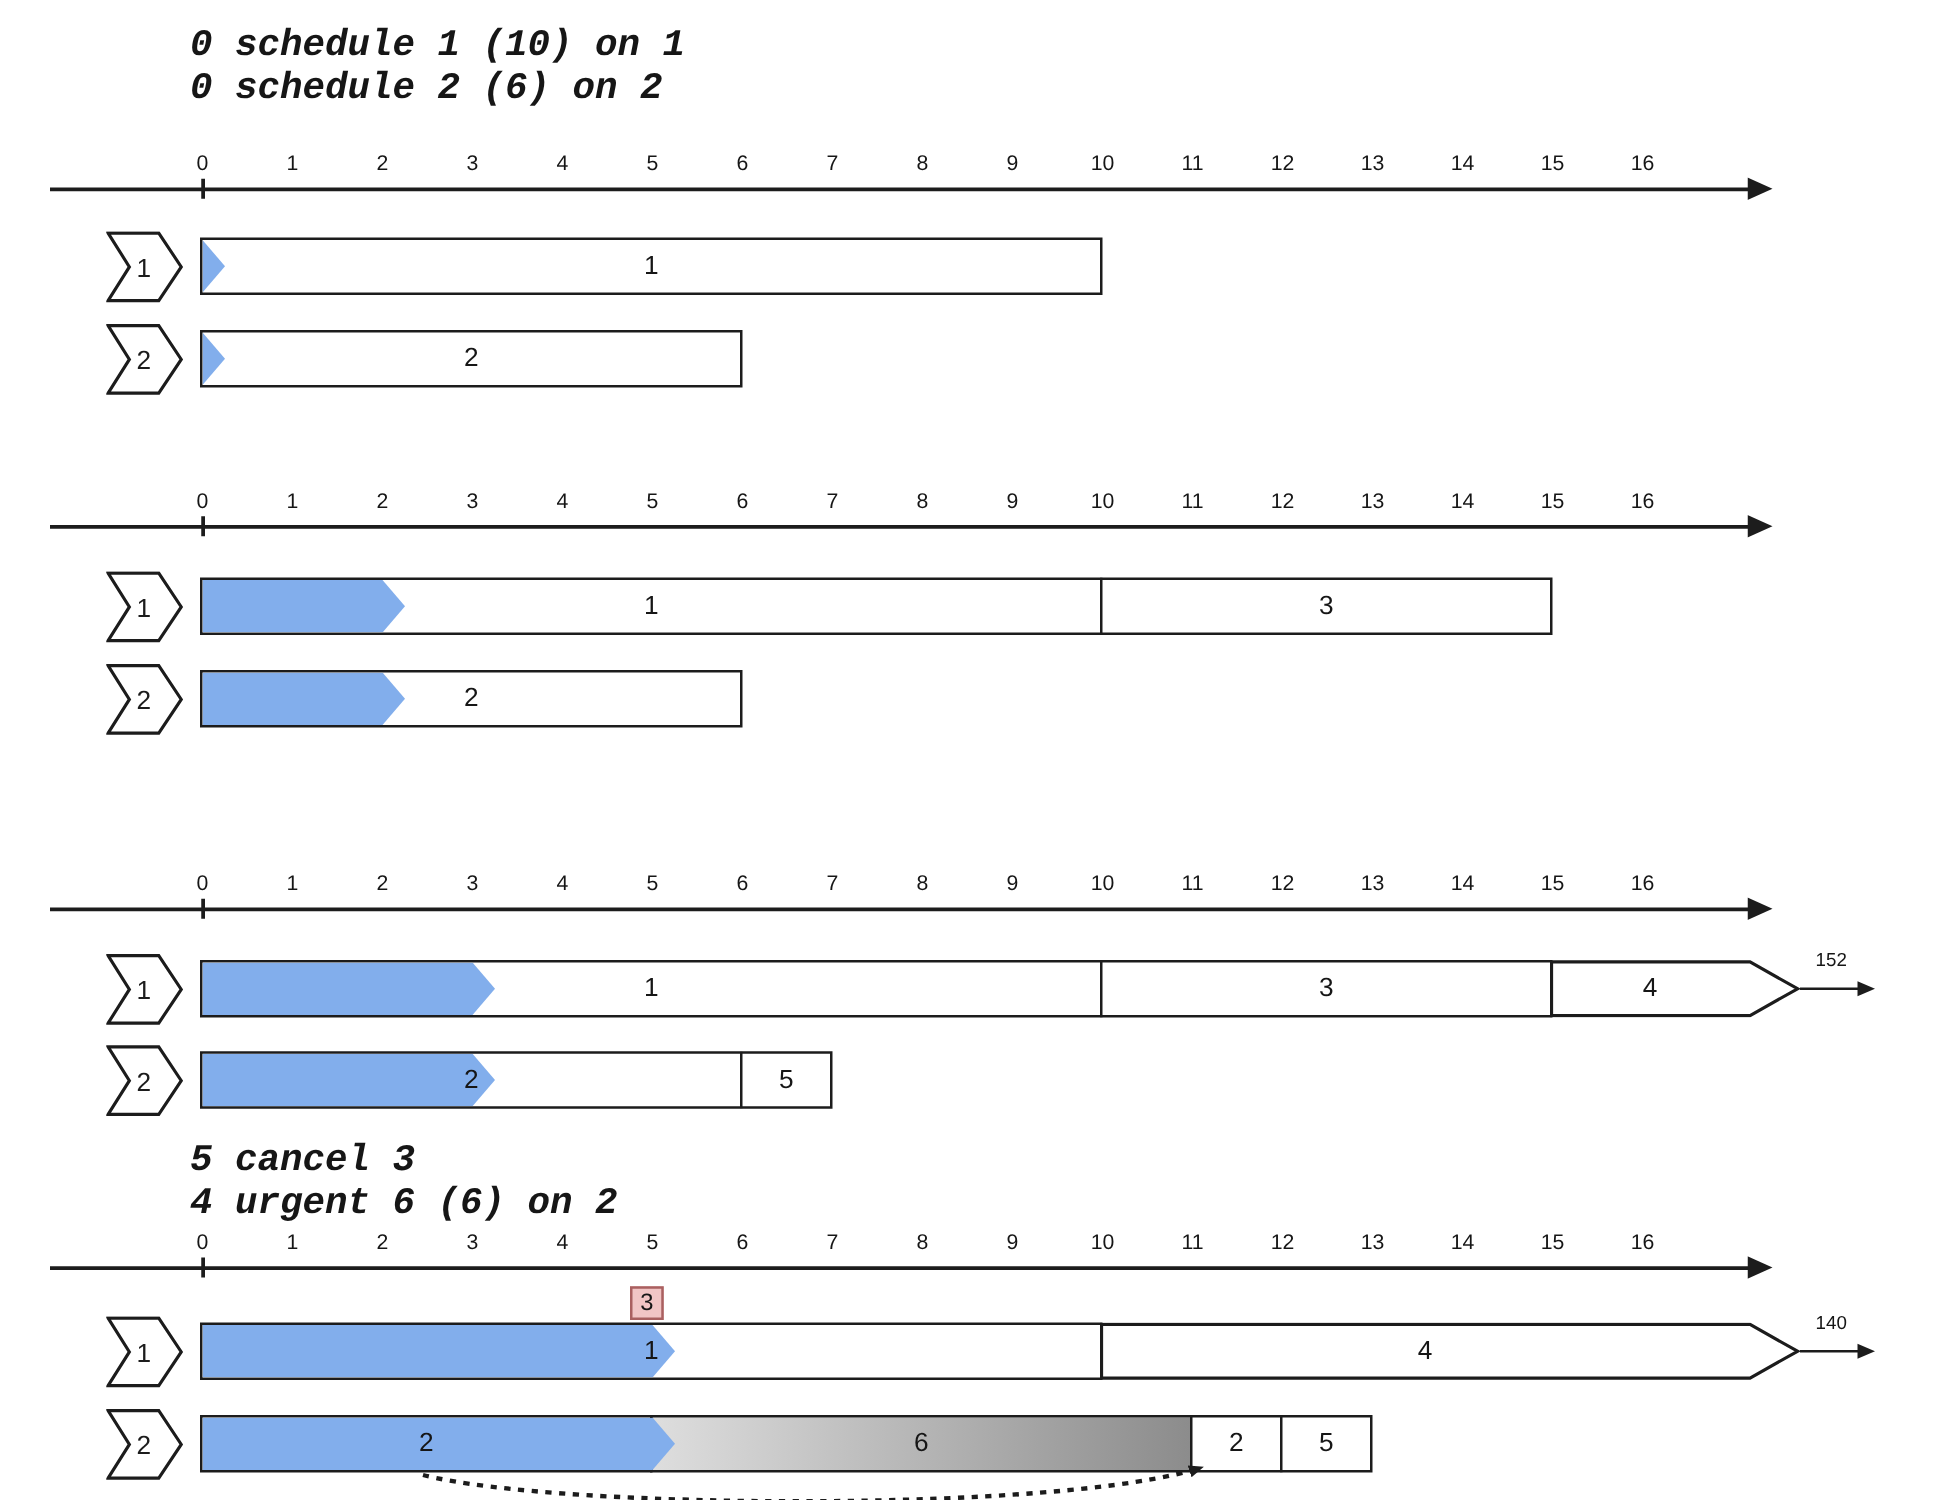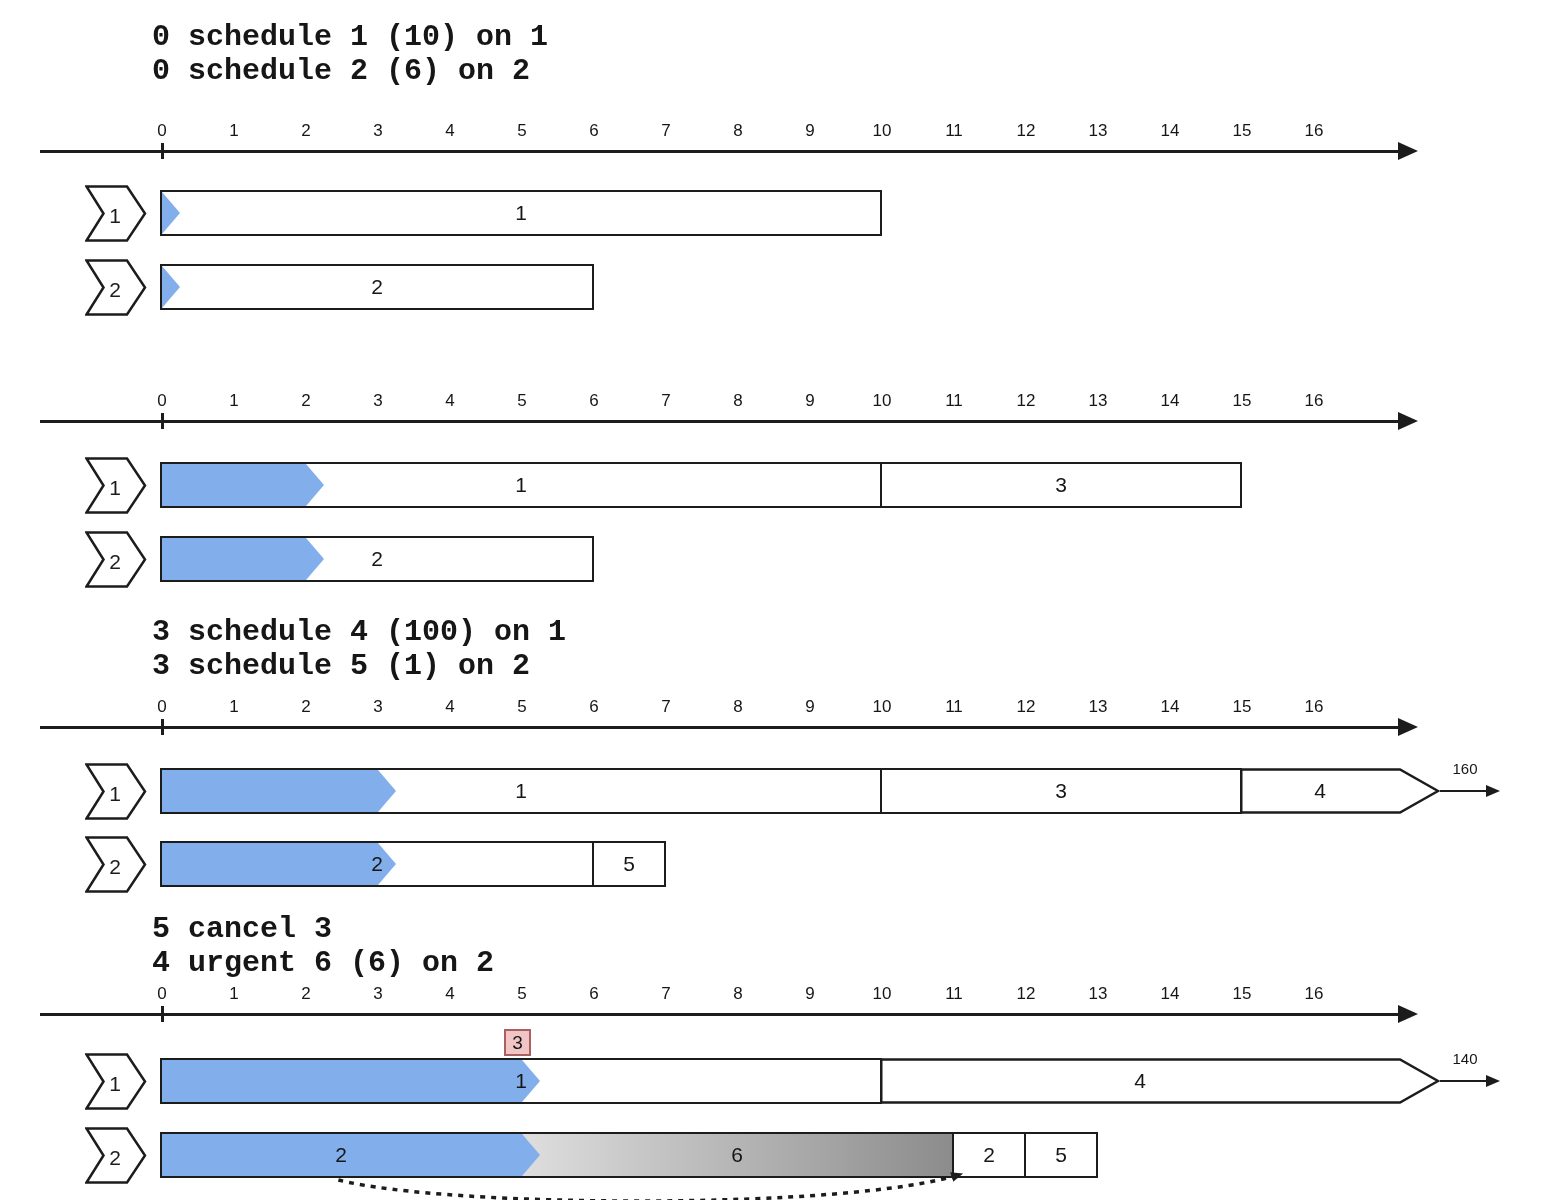--- a/index.html
+++ b/index.html
@@ -1,20 +1,20 @@
 <!DOCTYPE html>
 <html><head>
 <meta charset="utf-8">
 <style>
   html,body{margin:0;padding:0;background:#ffffff;}
   #diagram{position:relative;width:1550px;height:1200px;background:#ffffff;overflow:hidden;
            font-family:"Liberation Sans",sans-serif;}
   .abs{position:absolute;}
   .event{font-family:"Liberation Mono",monospace;font-weight:bold;font-size:30px;
-         color:#161616;white-space:pre;line-height:34px;}
+         color:#161616;white-space:pre;line-height:34px;font-style:italic;}
   .tick{font-size:17px;color:#161616;text-align:center;}
   .seg{box-sizing:border-box;border:2px solid #1c1c1c;background:#ffffff;}
   .seglabel{display:flex;align-items:center;justify-content:center;
             font-size:21px;color:#161616;}
   .blue{clip-path:polygon(0 0,calc(100% - 18px) 0,100% 50%,calc(100% - 18px) 100%,0 100%);}
   .ovlabel{font-size:15px;color:#161616;text-align:center;}
   .cancel{box-sizing:border-box;display:flex;align-items:center;justify-content:center;
           font-size:19px;color:#161616;}
 </style>
 </head>
@@ -90,22 +90,20 @@
     <div class="abs blue" style="left: 162px; top: 464px; width: 162px; height: 42px; background: rgb(130, 174, 236);"></div>
     <div class="abs seglabel" style="left: 160px; top: 462px; width: 722px; height: 46px;">1</div>
     <div class="abs seglabel" style="left: 880px; top: 462px; width: 362px; height: 46px;">3</div>
     <svg width="64" height="58" class="abs" style="left: 85px; top: 531px;">
       <polygon points="1.5,1.5 42,1.5 60,28.5 42,55.5 1.5,55.5 18.5,28.5" fill="#ffffff" stroke="#1c1c1c" stroke-width="2.5" stroke-linejoin="miter"></polygon>
       <text x="30" y="30" text-anchor="middle" dominant-baseline="central" font-family="&quot;Liberation Sans&quot;, sans-serif" font-size="21" fill="#1c1c1c">2</text>
     </svg>
     <div class="abs seg" style="left: 160px; top: 536px; width: 434px; height: 46px;"></div>
     <div class="abs blue" style="left: 162px; top: 538px; width: 162px; height: 42px; background: rgb(130, 174, 236);"></div>
     <div class="abs seglabel" style="left: 160px; top: 536px; width: 434px; height: 46px;">2</div>
-    <div class="abs event" style="left: 152px; top: 615px;">3 schedule 4 (100) on 1</div>
-    <div class="abs event" style="left: 152px; top: 649px;">3 schedule 5 (1) on 2</div>
     <div class="abs" style="left: 40px; top: 726px; width: 1362px; height: 3px; background: rgb(28, 28, 28);"></div>
     <svg width="22" height="20" class="abs" style="left: 1398px; top: 717px;">
       <polygon points="0,1 20,10 0,19" fill="#1c1c1c"></polygon>
     </svg>
     <div class="abs" style="left: 161px; top: 719px; width: 3px; height: 16px; background: rgb(28, 28, 28);"></div>
     <div class="abs tick" style="left: 138px; top: 697px; width: 48px;">0</div>
     <div class="abs tick" style="left: 210px; top: 697px; width: 48px;">1</div>
     <div class="abs tick" style="left: 282px; top: 697px; width: 48px;">2</div>
     <div class="abs tick" style="left: 354px; top: 697px; width: 48px;">3</div>
     <div class="abs tick" style="left: 426px; top: 697px; width: 48px;">4</div>
@@ -127,21 +125,21 @@
     </svg>
     <div class="abs seg" style="left: 160px; top: 768px; width: 722px; height: 46px;"></div>
     <div class="abs seg" style="left: 880px; top: 768px; width: 362px; height: 46px;"></div>
     <svg width="200" height="46" class="abs" style="left: 1240px; top: 768px;">
       <polygon points="1.25,1.5 160,1.5 198,23 160,44.5 1.25,44.5" fill="#ffffff" stroke="#1c1c1c" stroke-width="2.5" stroke-linejoin="miter"></polygon>
     </svg>
     <svg width="62" height="18" class="abs" style="left: 1440px; top: 782px;">
       <line x1="0" y1="9" x2="48" y2="9" stroke="#1c1c1c" stroke-width="2"></line>
       <polygon points="46,3 60,9 46,15" fill="#1c1c1c"></polygon>
     </svg>
-    <div class="abs ovlabel" style="left: 1440px; top: 760px; width: 50px;">160</div>
+    <div class="abs ovlabel" style="left: 1440px; top: 760px; width: 50px;">152</div>
     <div class="abs blue" style="left: 162px; top: 770px; width: 234px; height: 42px; background: rgb(130, 174, 236);"></div>
     <div class="abs seglabel" style="left: 160px; top: 768px; width: 722px; height: 46px;">1</div>
     <div class="abs seglabel" style="left: 880px; top: 768px; width: 362px; height: 46px;">3</div>
     <div class="abs seglabel" style="left: 1240px; top: 768px; width: 160px; height: 46px;">4</div>
     <svg width="64" height="58" class="abs" style="left: 85px; top: 836px;">
       <polygon points="1.5,1.5 42,1.5 60,28.5 42,55.5 1.5,55.5 18.5,28.5" fill="#ffffff" stroke="#1c1c1c" stroke-width="2.5" stroke-linejoin="miter"></polygon>
       <text x="30" y="30" text-anchor="middle" dominant-baseline="central" font-family="&quot;Liberation Sans&quot;, sans-serif" font-size="21" fill="#1c1c1c">2</text>
     </svg>
     <div class="abs seg" style="left: 160px; top: 841px; width: 434px; height: 46px;"></div>
     <div class="abs seg" style="left: 592px; top: 841px; width: 74px; height: 46px;"></div>

